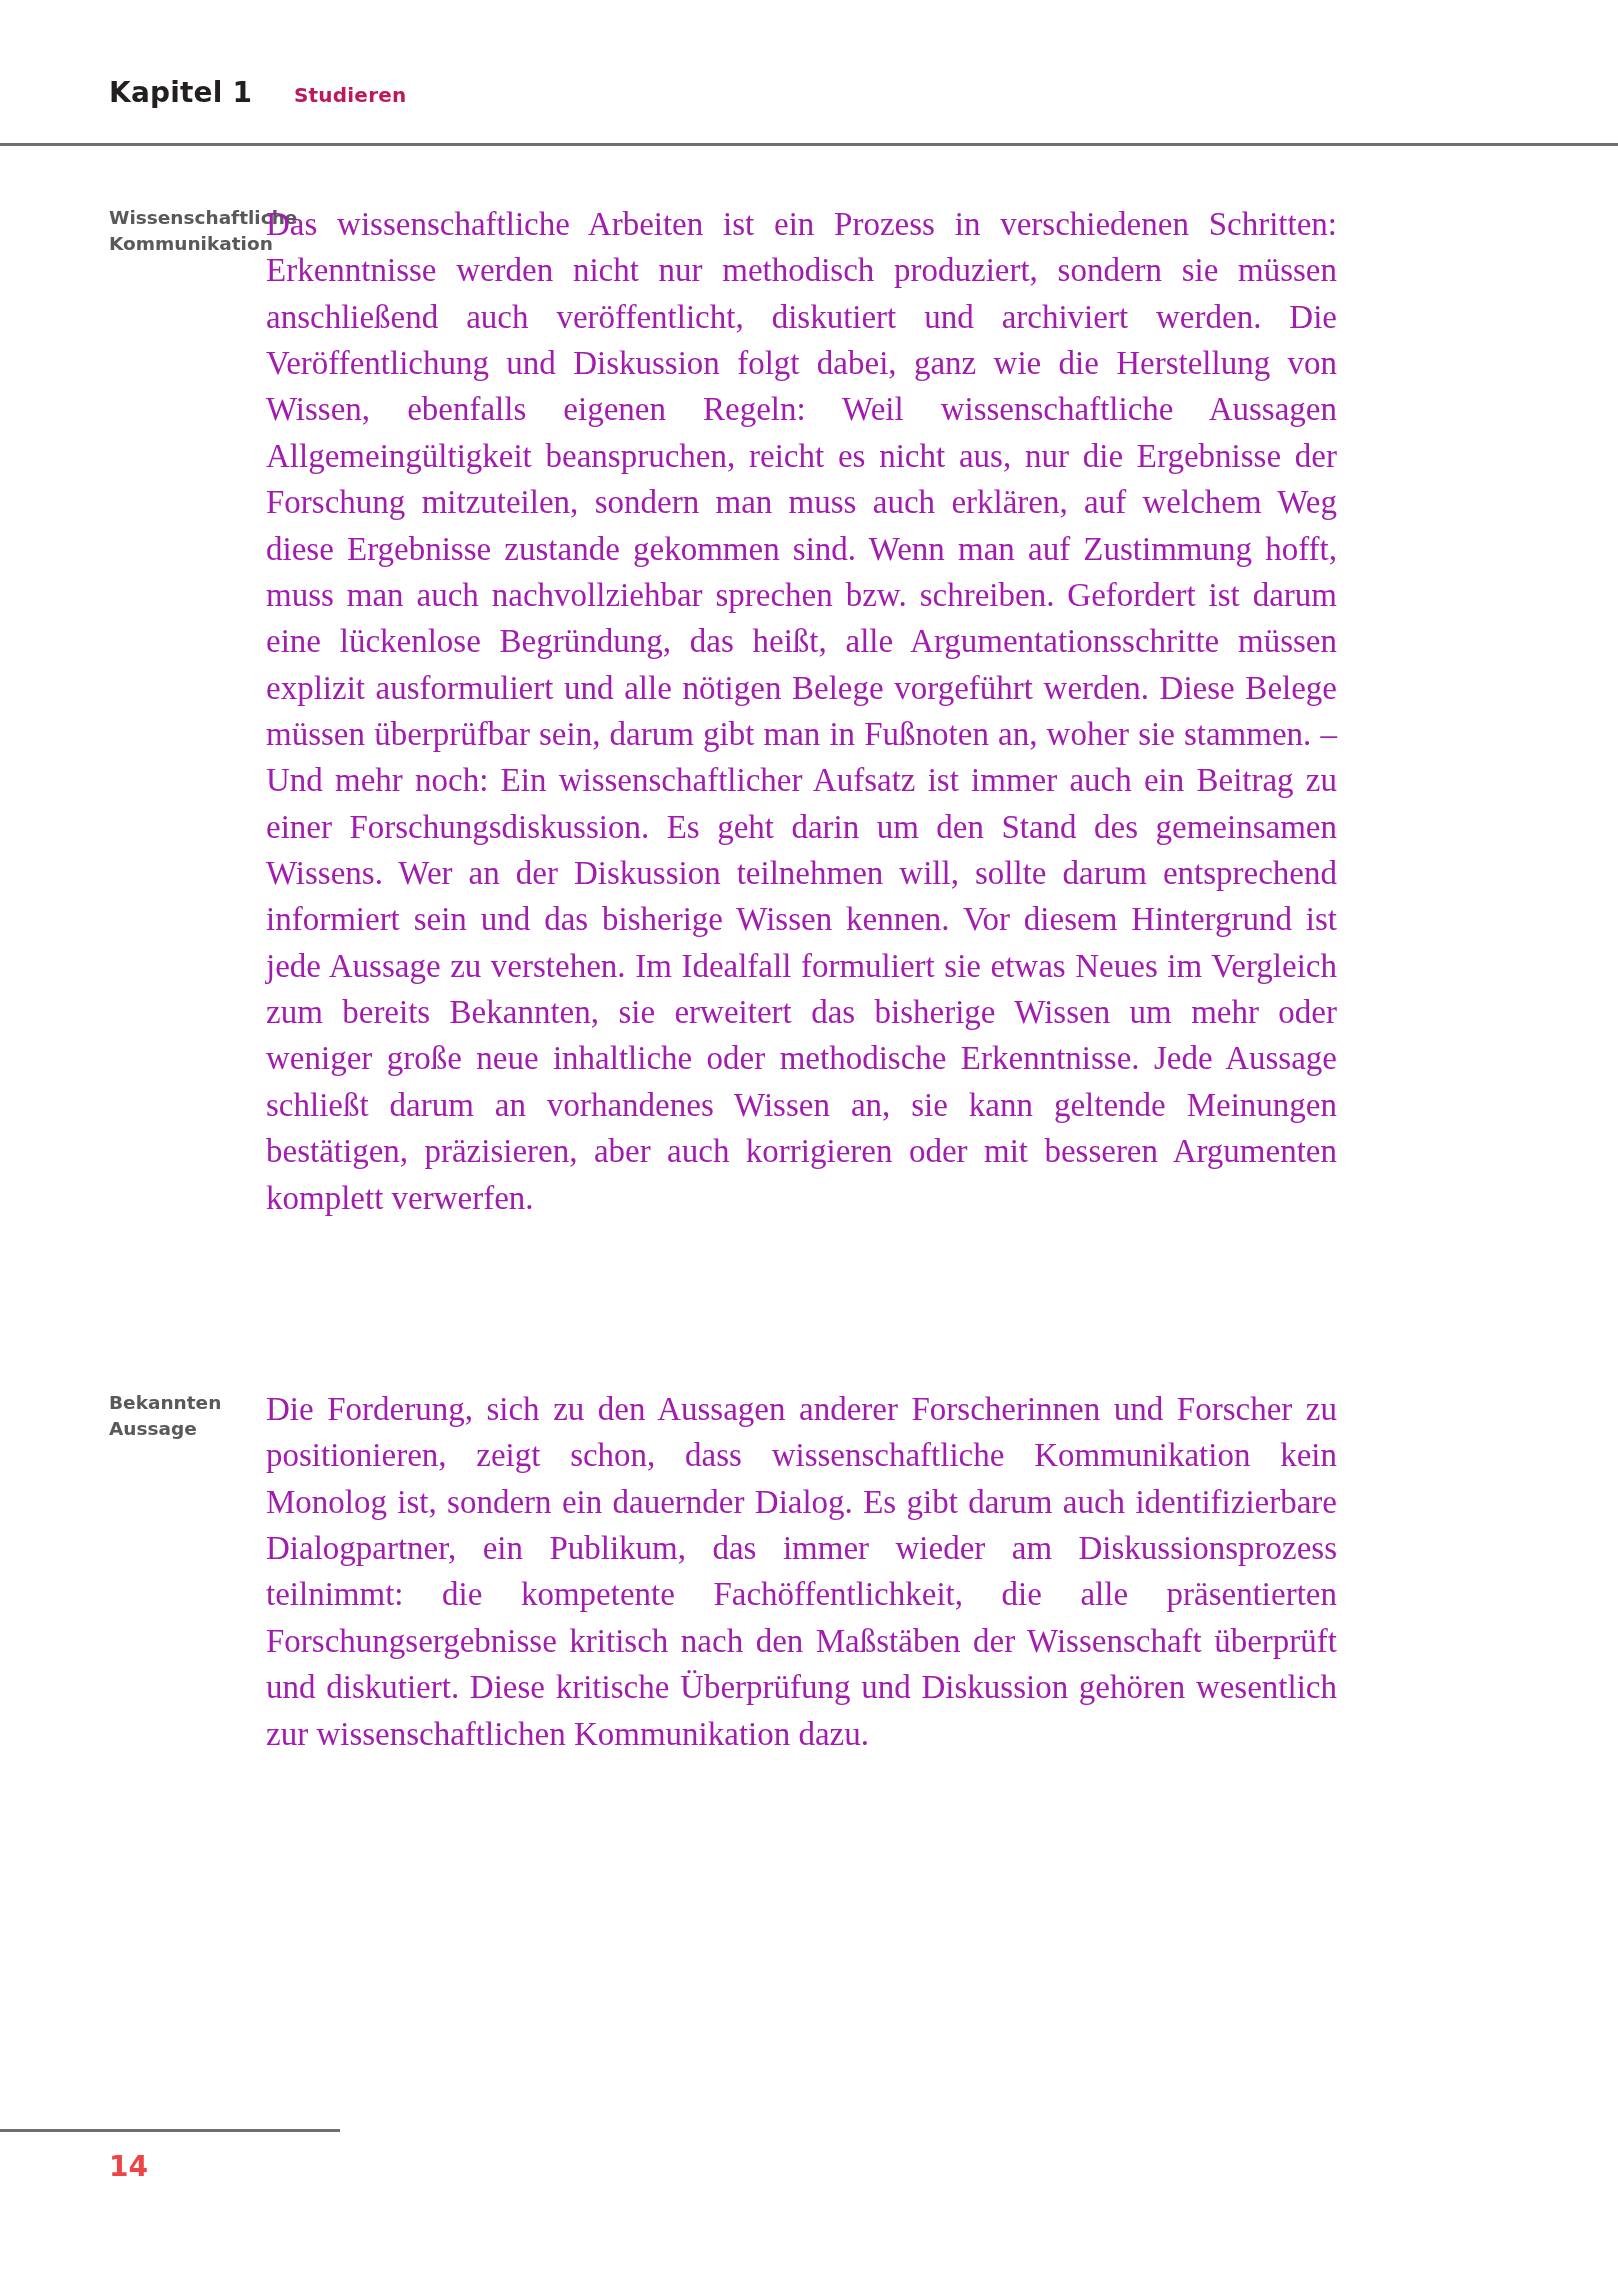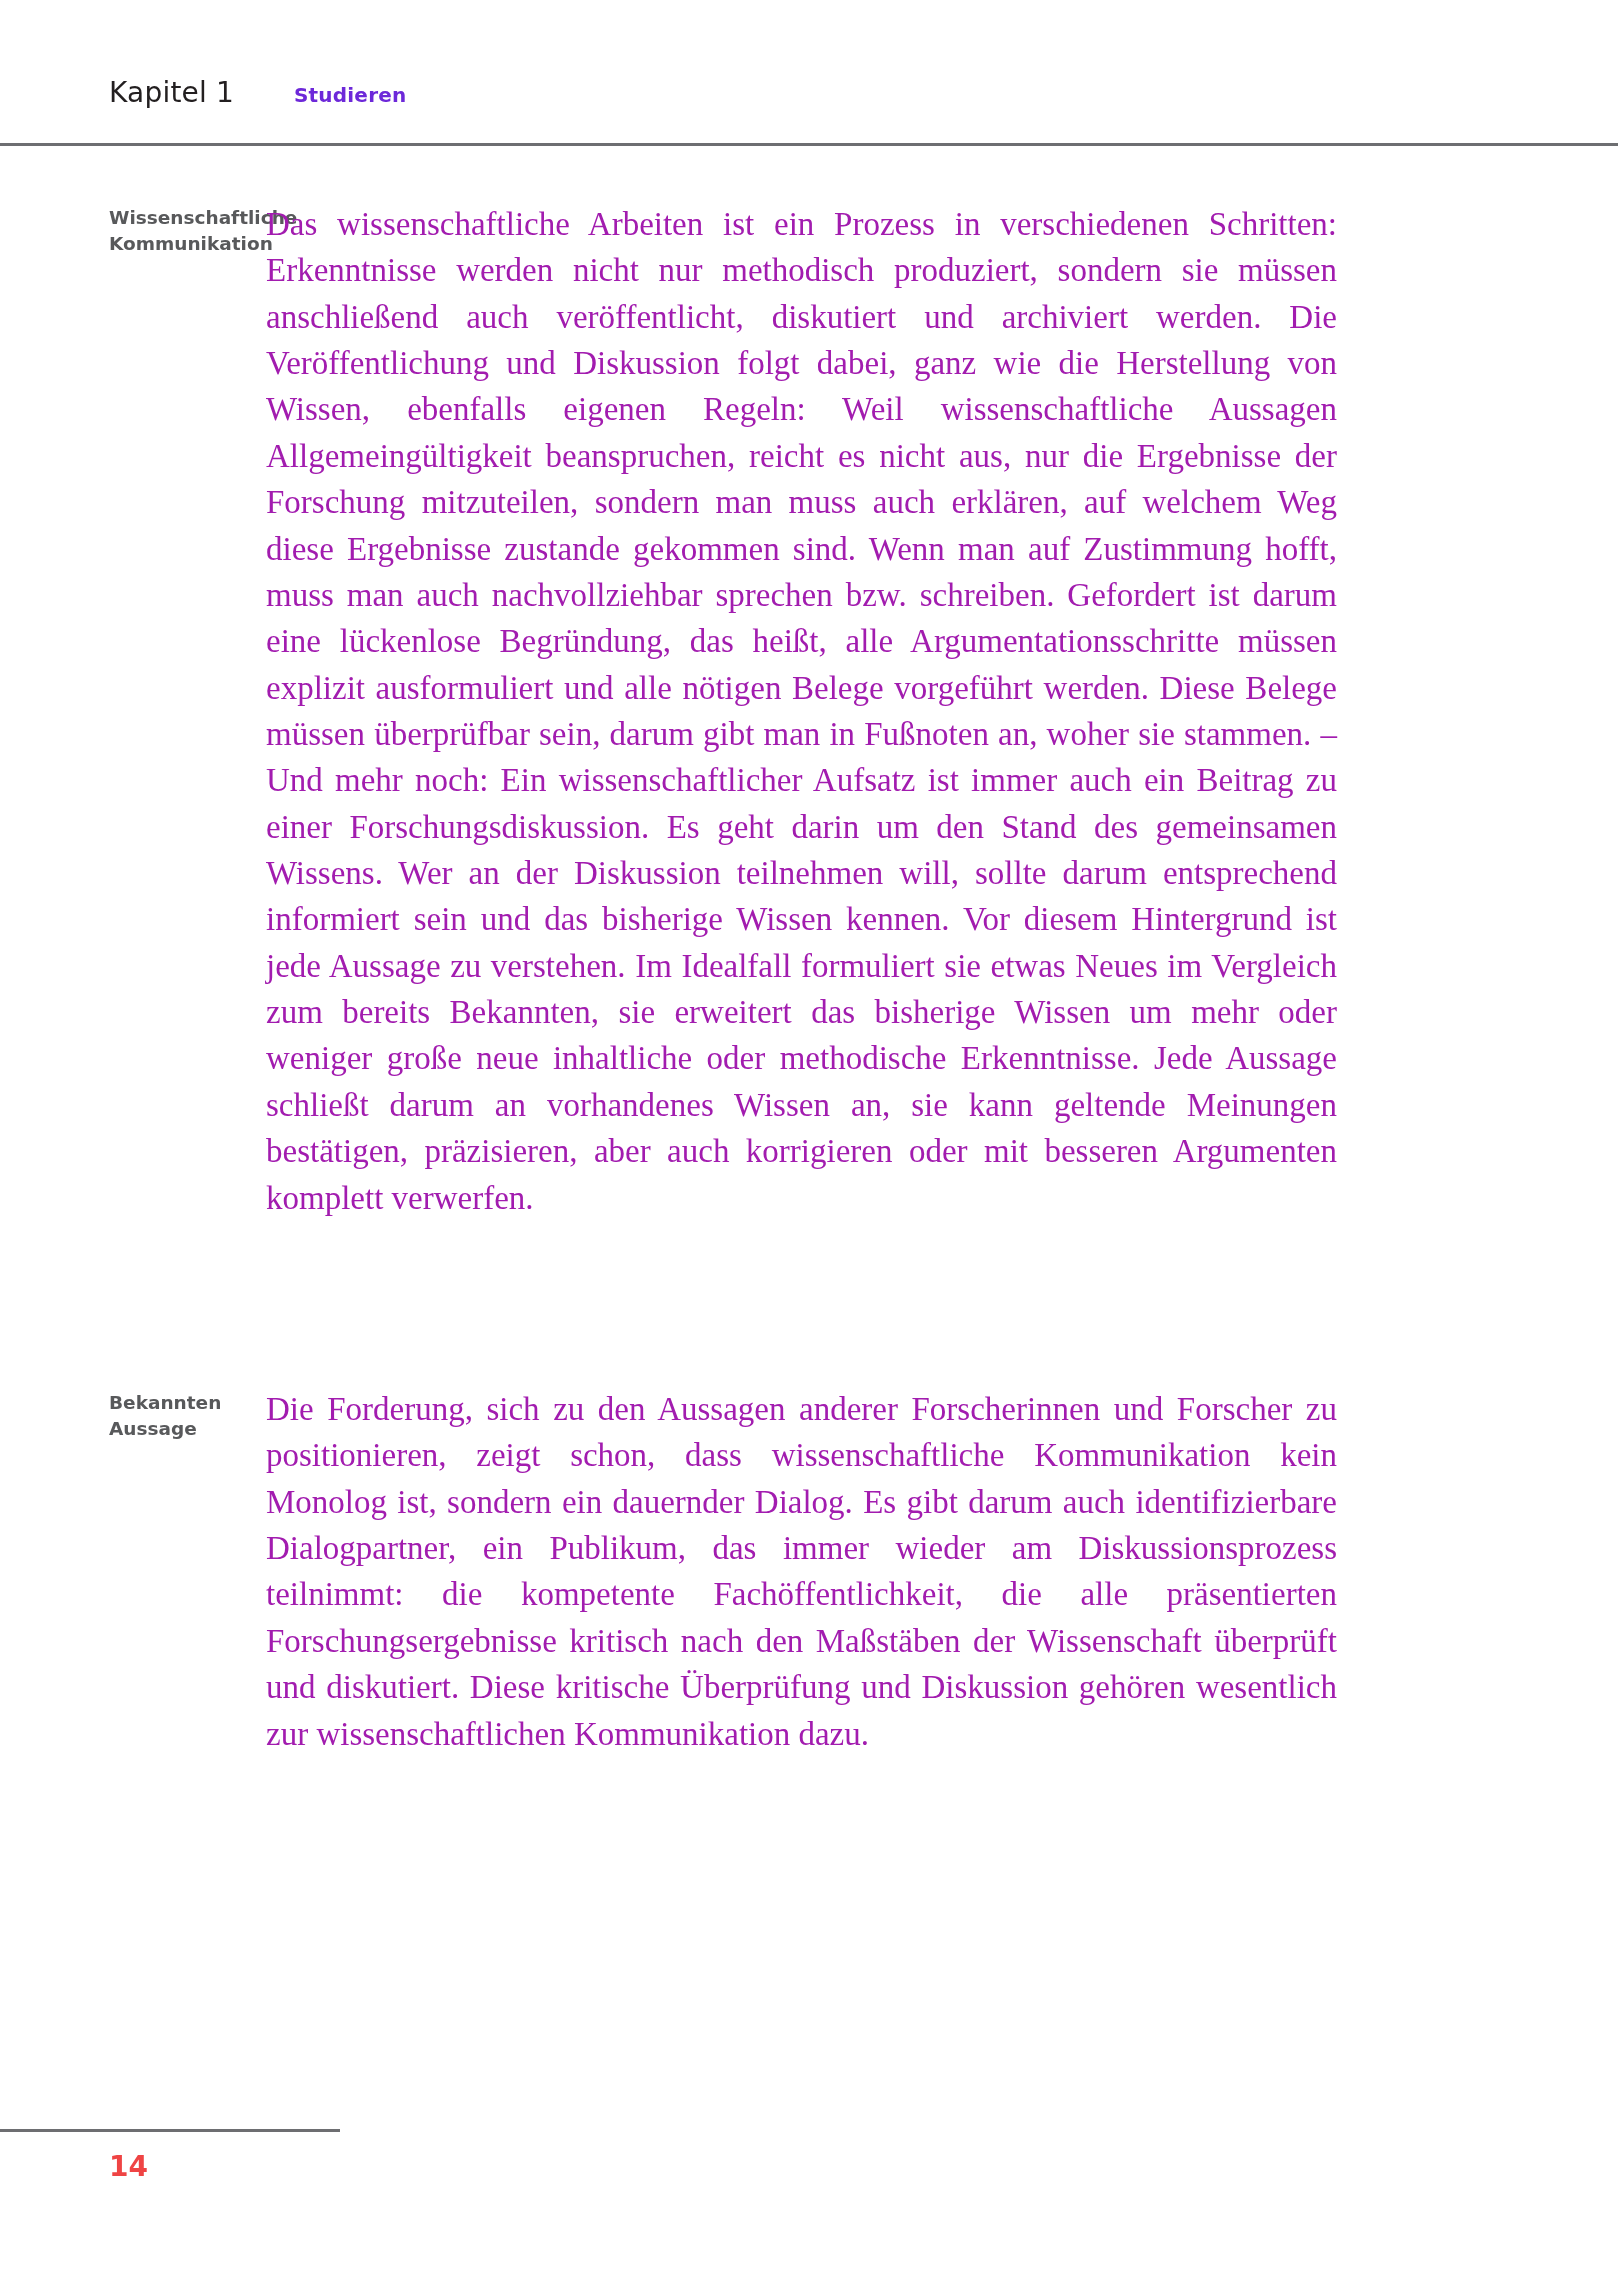--- a/index.html
+++ b/index.html
@@ -22,32 +22,32 @@
   .header {
     position: absolute;
     left: 109px;
     top: 76px;
     width: 1510px;
     display: flex;
     align-items: baseline;
   }
   .header-chapter {
     font-family: "DejaVu Sans", sans-serif;
-    font-weight: normal;
+    font-weight: bold;
     font-size: 28px;
     letter-spacing: 0.2px;
     color: #231f20;
     width: 185px;
   }
   .header-title {
     font-family: "DejaVu Sans", sans-serif;
     font-weight: bold;
     font-size: 20px;
     letter-spacing: 0.2px;
-    color: #6d28d9;
+    color: #be185d;
   }
   .header-rule {
     position: absolute;
     left: 0px;
     top: 143px;
     width: 1619px;
     height: 2.8px;
     background: #6d6e71;
   }
 

